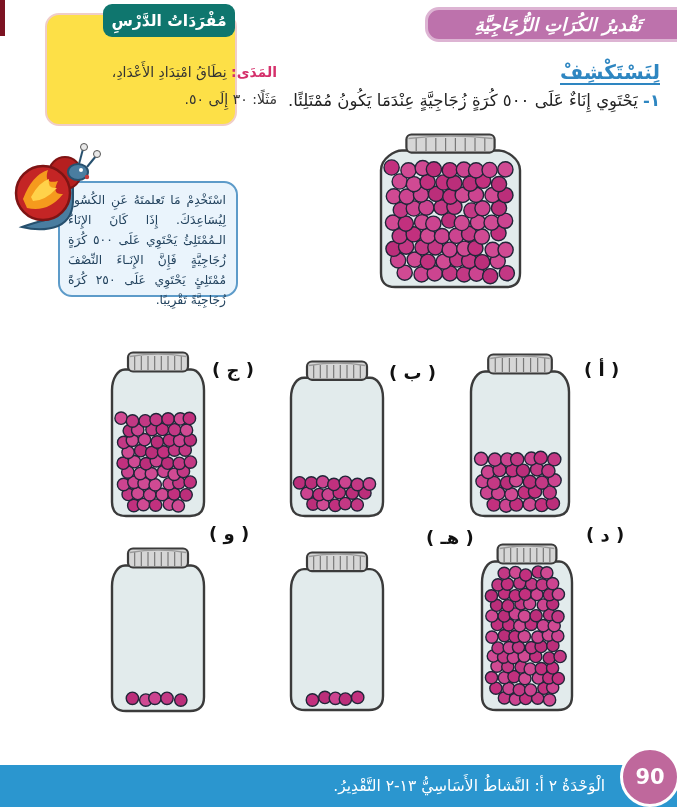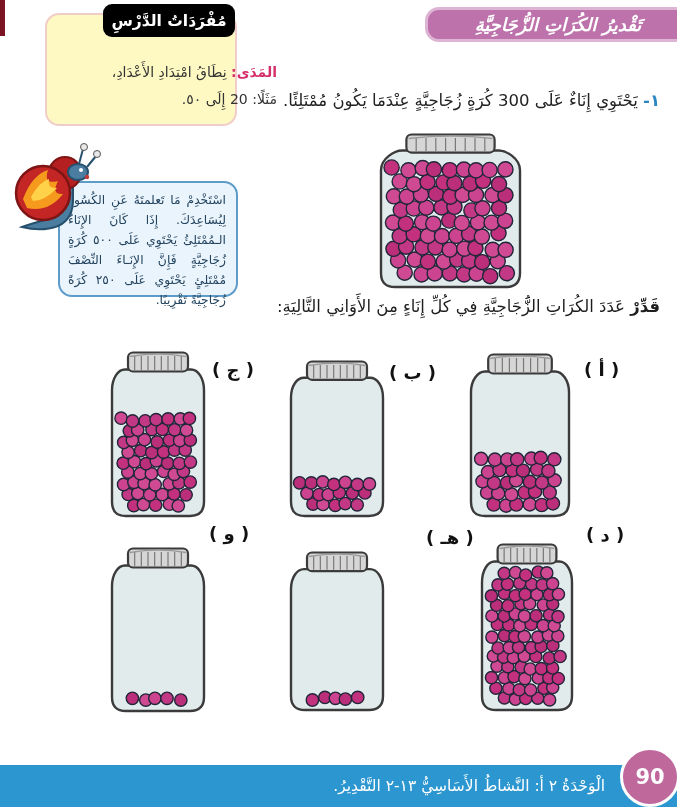--- a/index.html
+++ b/index.html
@@ -14,25 +14,25 @@
   .banner {
     position:absolute; top:7px; left:auto; right:-14px; width:266px; height:35px;
     background:#bd72ac; border:3px solid #ddb4d3; border-radius:14px;
     display:flex; align-items:center; justify-content:center;
   }
   .banner span { color:#fff; font-size:18px; font-weight:bold;font-style:italic; }
 
   
   .vocab-box {
     position:absolute; left:45px; top:13px; width:192px; height:113px;
-    background:#fef9c3; border:2px solid #f0cdc8; border-radius:14px;
+    background:#fde047; border:2px solid #f0cdc8; border-radius:14px;
   }
   .vocab-tab {
     position:absolute; left:103px; top:4px; width:132px; height:33px;
-    background:#000000; border-radius:9px; display:flex; align-items:center; justify-content:center;
+    background:#0f766e; border-radius:9px; display:flex; align-items:center; justify-content:center;
     color:#fff; font-size:15.5px; font-weight:bold; z-index:3;
   }
   .vocab-body {
     position:absolute; left:52px; top:44px; width:178px; text-align:right;
     font-size:14px; color:#333; line-height:1.95; direction:rtl; padding-left:8px;
   }
   .vocab-body .red { color:#d5306b; font-weight:bold; }
 
   
   .hint-box {
@@ -87,21 +87,21 @@
 
   <div class="banner">
     <span>تَقْديرُ الكُرَاتِ الزُّجَاجِيَّةِ</span>
   </div>
 
   <div class="vocab-tab">مُفْرَدَاتُ الدَّرْسِ</div>
   <div class="vocab-box">
     <div class="vocab-body">
       <span class="red">المَدَى:</span>
       <span>نِطَاقُ امْتِدَادِ الأَعْدَادِ،</span><br>
-      <span>مَثَلًا: 20 إِلَى ٥٠.</span>
+      <span>مَثَلًا: ٣٠ إِلَى ٥٠.</span>
     </div>
   </div>
 
   <svg class="snail" width="96" height="98" viewBox="0 0 96 98">
     <path d="M16 90 Q36 95 52 89 Q68 82 67 60 L67 42 L78 37 Q70 30 62 34 Q55 39 57 58 Q58 76 43 82 Q27 86 16 90 Z" fill="#4a7da0" stroke="#27506e" stroke-width="2"></path>
     <circle cx="59" cy="36" r="16" fill="#b51f1f" stroke="#7e1414" stroke-width="2"></circle>
     <circle cx="37" cy="56" r="27" fill="#c42525" stroke="#7e1414" stroke-width="2.5"></circle>
     <path d="M17 62 Q26 38 42 33 Q37 48 52 44 Q45 58 57 57 Q42 76 21 71 Z" fill="#f59a1d"></path>
     <path d="M25 60 Q33 45 43 42 Q41 52 51 51 Q39 64 27 64 Z" fill="#ffd24a"></path>
     <ellipse cx="72" cy="35" rx="10" ry="8" fill="#4a7da0" stroke="#27506e" stroke-width="2"></ellipse>
@@ -110,30 +110,27 @@
     <path d="M81 30 L90 19" stroke="#27506e" stroke-width="2" fill="none"></path>
     <circle cx="91" cy="17" r="3.5" fill="#e8e8e8" stroke="#555" stroke-width="1"></circle>
     <circle cx="75" cy="33" r="2" fill="#fff"></circle>
     <circle cx="81" cy="40" r="2.2" fill="#c23a3a"></circle>
   </svg>
 
   <div class="hint-box">
     <p>اسْتَخْدِمْ مَا تَعلمتَهُ عَنِ الكُسُورِ لِيُسَاعِدَكَ. إِذَا كَانَ الإِنَاءُ الـمُمْتَلِئُ يَحْتَوِي عَلَى ٥٠٠ كُرَةٍ زُجَاجِيَّةٍ فَإِنَّ الإِنَـاءَ النِّصْفَ مُمْتَلِئٍ يَحْتَوِي عَلَى ٢٥٠ كُرَةً زُجَاجِيَّةً تَقْرِيبًا.</p>
   </div>
 
+  <div class="explore-heading">لِنَسْتَكْشِفْ</div>
 
   <div class="item-line">
     <span class="num">١-</span>
-    <span>يَحْتَوِي إِنَاءٌ عَلَى 300 كُرَةٍ زُجَاجِيَّةٍ عِنْدَمَا يَكُونُ مُمْتَلِئًا.</span>
+    <span>يَحْتَوِي إِنَاءٌ عَلَى ٥٠٠ كُرَةٍ زُجَاجِيَّةٍ عِنْدَمَا يَكُونُ مُمْتَلِئًا.</span>
   </div>
 
-  <div class="instruction">
-    <b>قَدِّرْ</b>
-    <span>عَدَدَ الكُرَاتِ الزُّجَاجِيَّةِ فِي كُلِّ إِنَاءٍ مِنَ الأَوَانِي التَّالِيَةِ:</span>
-  </div>
 
   <div id="jar-area">
       <div class="jar" style="left: 377px; top: 133px;"><svg width="147" height="157" viewBox="0 0 147 157">
           <defs>
             <clipPath id="clip-example-jar-full">
               <path d="M 24.989999999999995 17.555 L 122.01 17.555 C 129.01 17.555 143 25.255000000000003 143 37.255 L 143 140 Q 143 154 129 154 L 18 154 Q 4 154 4 140 L 4 37.255 C 4 25.255000000000003 17.989999999999995 17.555 24.989999999999995 17.555 Z"></path>
             </clipPath>
           </defs>
           <path d="M 24.989999999999995 17.555 L 122.01 17.555 C 129.01 17.555 143 25.255000000000003 143 37.255 L 143 140 Q 143 154 129 154 L 18 154 Q 4 154 4 140 L 4 37.255 C 4 25.255000000000003 17.989999999999995 17.555 24.989999999999995 17.555 Z" fill="#e2ebec" stroke="#3b3b3b" stroke-width="2.4"></path>
           <g clip-path="url(#clip-example-jar-full)">

